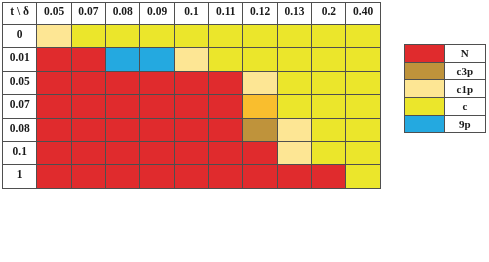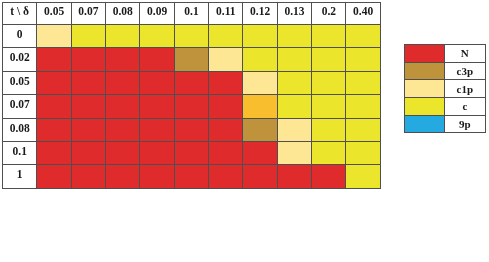--- a/index.html
+++ b/index.html
@@ -110,27 +110,27 @@
         <td class="cell" style="background-color: rgb(235, 230, 43);"></td>
         <td class="cell" style="background-color: rgb(235, 230, 43);"></td>
         <td class="cell" style="background-color: rgb(235, 230, 43);"></td>
         <td class="cell" style="background-color: rgb(235, 230, 43);"></td>
         <td class="cell" style="background-color: rgb(235, 230, 43);"></td>
         <td class="cell" style="background-color: rgb(235, 230, 43);"></td>
         <td class="cell" style="background-color: rgb(235, 230, 43);"></td>
         <td class="cell" style="background-color: rgb(235, 230, 43);"></td>
       </tr>
       <tr>
-        <td class="row-hdr">0.02</td>
-        <td class="cell" style="background-color: rgb(224, 43, 45);"></td>
-        <td class="cell" style="background-color: rgb(224, 43, 45);"></td>
-        <td class="cell" style="background-color: rgb(224, 43, 45);"></td>
-        <td class="cell" style="background-color: rgb(224, 43, 45);"></td>
-        <td class="cell" style="background-color: rgb(191, 147, 59);"></td>
-        <td class="cell" style="background-color: rgb(253, 230, 148);"></td>
+        <td class="row-hdr">0.01</td>
+        <td class="cell" style="background-color: rgb(224, 43, 45);"></td>
+        <td class="cell" style="background-color: rgb(224, 43, 45);"></td>
+        <td class="cell" style="background-color: rgb(36, 169, 224);"></td>
+        <td class="cell" style="background-color: rgb(36, 169, 224);"></td>
+        <td class="cell" style="background-color: rgb(253, 230, 148);"></td>
+        <td class="cell" style="background-color: rgb(235, 230, 43);"></td>
         <td class="cell" style="background-color: rgb(235, 230, 43);"></td>
         <td class="cell" style="background-color: rgb(235, 230, 43);"></td>
         <td class="cell" style="background-color: rgb(235, 230, 43);"></td>
         <td class="cell" style="background-color: rgb(235, 230, 43);"></td>
       </tr>
       <tr>
         <td class="row-hdr">0.05</td>
         <td class="cell" style="background-color: rgb(224, 43, 45);"></td>
         <td class="cell" style="background-color: rgb(224, 43, 45);"></td>
         <td class="cell" style="background-color: rgb(224, 43, 45);"></td>

